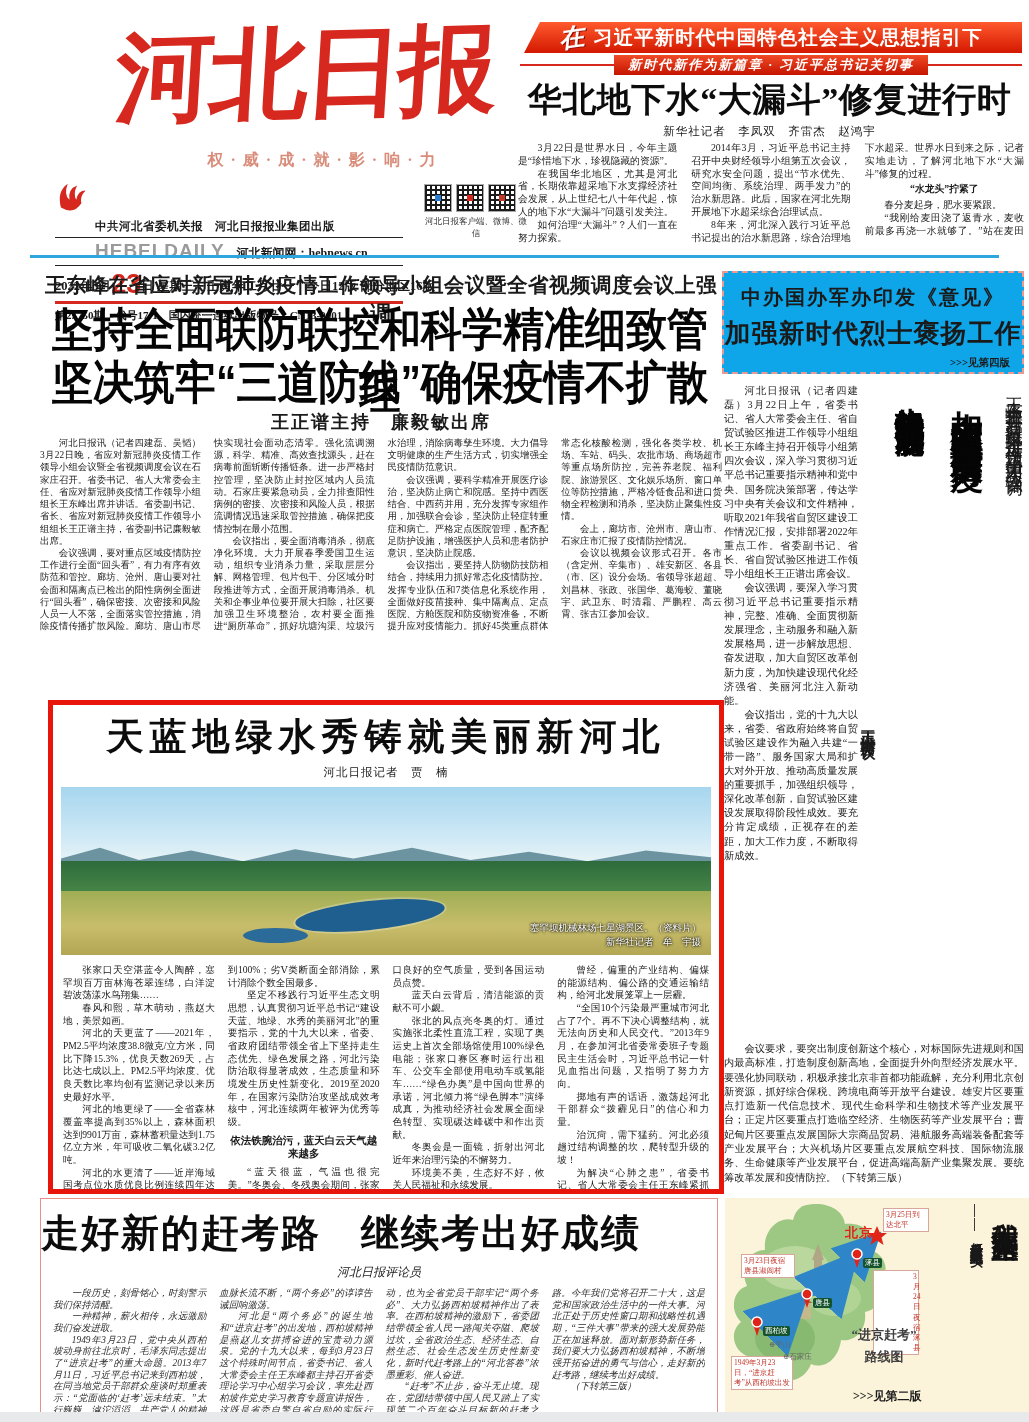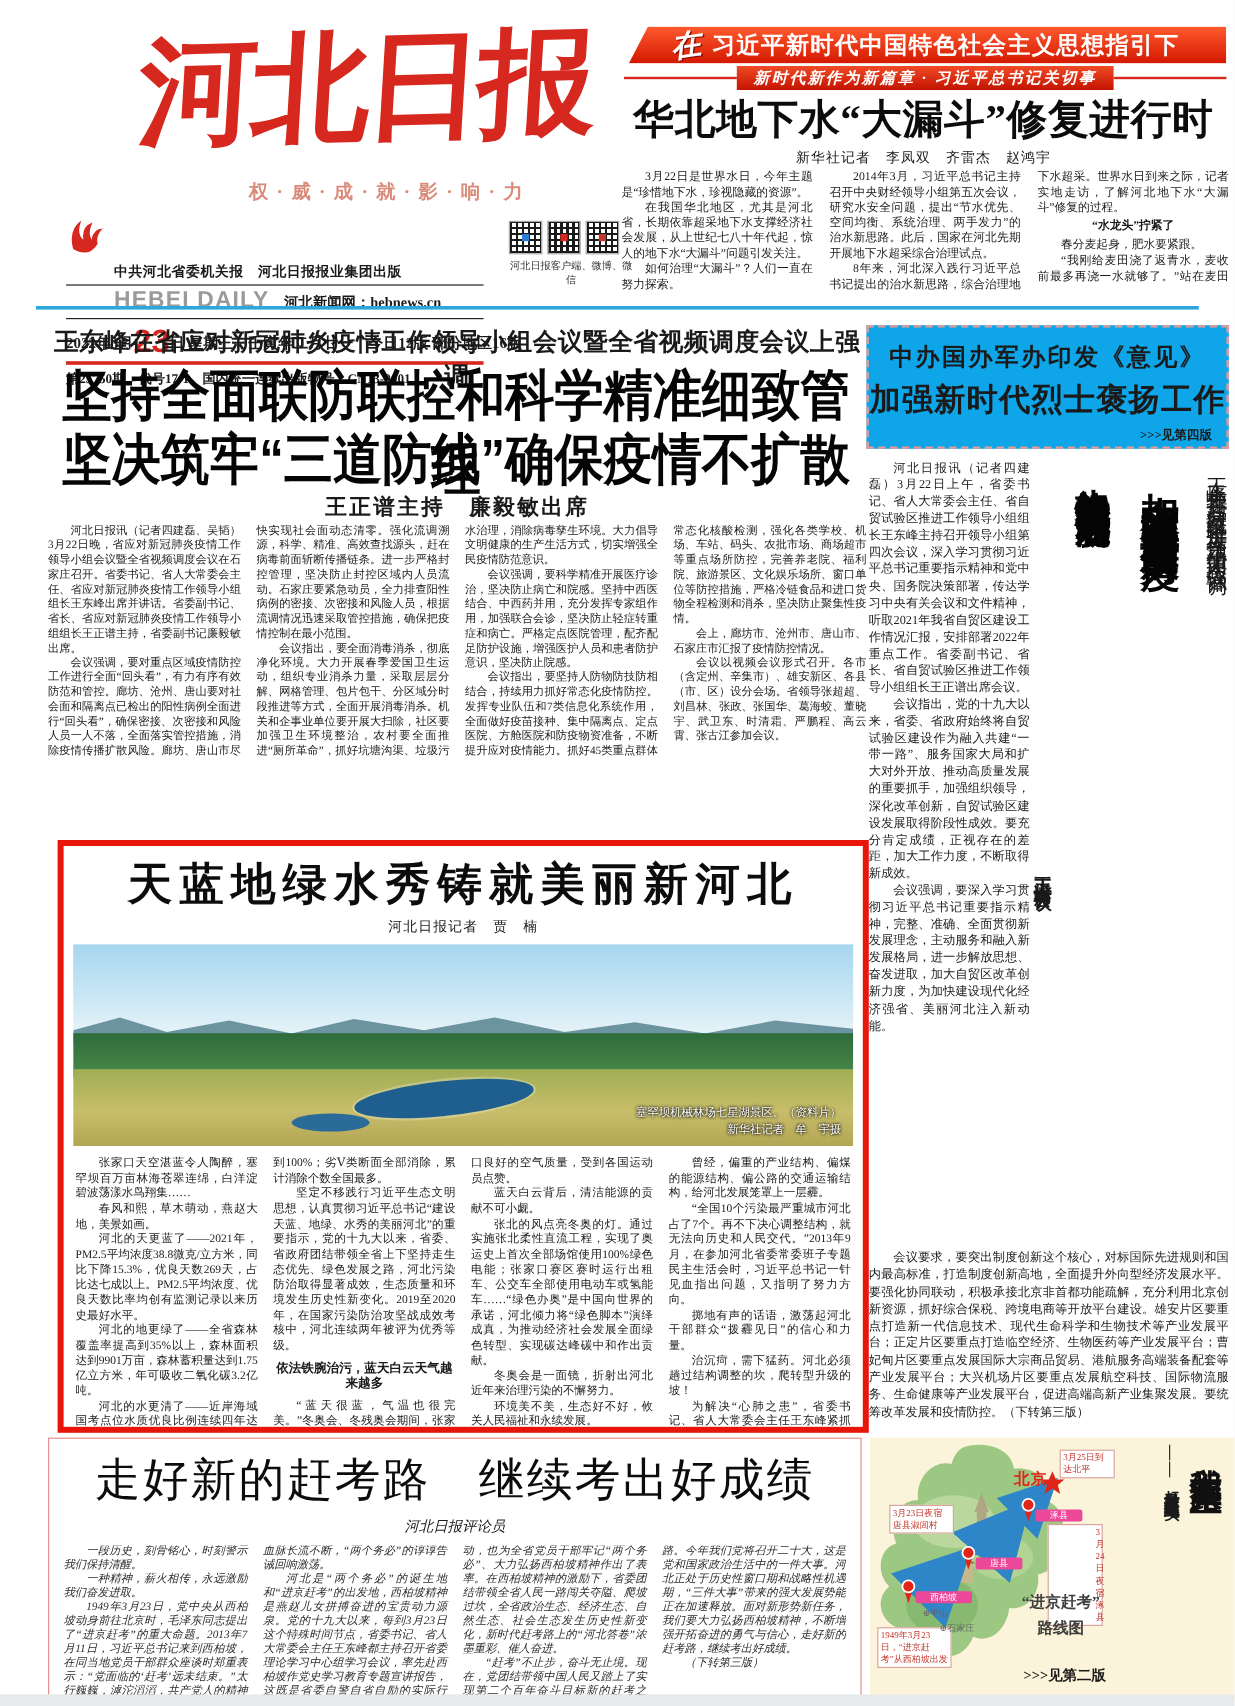--- a/index.html
+++ b/index.html
@@ -130,39 +130,39 @@
   .pf-caption { position:absolute; right:10px; bottom:5px; text-align:right;
     color:#fff; font-size:9.5px; line-height:1.45; text-shadow:0 0 3px #000,0 0 2px #000; }
   .pf-body { margin:9px 10px 0; height:232px; column-count:4; column-gap:13px;
     font-size:9.6px; line-height:1.32; text-align:justify; overflow:hidden; }
   .pf-sub { font-weight:bold; text-align:center; text-indent:0; margin:5px 0;
     font-size:10.5px; }
 
   
   .comm-box { left:40px; top:1198px; width:678px; height:219px;
     border:1.5px solid #e5908d; background:#fff; }
-  .comm-title { text-align:center; font-size:38px; font-weight:400;
+  .comm-title { text-align:left; font-size:38px; font-weight:700;
     letter-spacing:2px; margin-top:9px; color:#0c0c0c; }
   .comm-byline { text-align:center; font-size:12px; margin-top:5px; font-style:italic; }
   .comm-body { margin:7px 12px 0; height:138px; column-count:4; column-gap:13px;
     font-size:9.4px; line-height:1.24; font-style:italic; color:#2c2c2c;
     text-align:justify; overflow:hidden; }
 
   
   .map-box { left:725px; top:1198px; width:304px; height:219px; background:#fbf3da; overflow:hidden; }
   .map-title { position:absolute; right:6px; top:4px; writing-mode:vertical-rl;
     font-size:27px; font-weight:900; font-family:"Liberation Sans",sans-serif;
     letter-spacing:2px; color:#111; }
   .map-sub { position:absolute; right:44px; top:6px; writing-mode:vertical-rl;
     font-size:13px; font-weight:bold; letter-spacing:1px; }
   .map-svg { position:absolute; left:0; top:0; }
   .map-lab { position:absolute; background:#fff; border:1px solid #d9a69b;
     color:#c3352b; font-size:7.5px; line-height:1.35; padding:1px 2px; width:50px; }
-  .pin-tag { position:absolute; background:#ec4899; color:#fff; font-size:7.5px;
-    padding:0 12px; border-radius:2px; white-space:nowrap; }
+  .pin-tag { position:absolute; background:#14532d; color:#fff; font-size:7.5px;
+    padding:0 2px; border-radius:2px; white-space:nowrap; }
   .city { position:absolute; color:#666; font-size:7.5px; white-space:nowrap; }
   .bj { position:absolute; left:120px; top:26px; color:#e02518; font-weight:900;
     font-size:13px; letter-spacing:1px; }
   .route-title { position:absolute; left:116px; top:126px; color:#404040;
     font-weight:900; font-size:13px; line-height:1.7; text-align:center; width:86px; }
   .map-see { position:absolute; left:128px; bottom:12px; font-size:12px; font-weight:bold; }
 
   .bottom-strip { left:0px; top:1412px; width:1029px; height:10px; background:#e7e9eb; }
 </style>
 </head>
@@ -242,22 +242,22 @@
     </div>
 
   <div class="abs martyr-box">
     <div class="m1">中办国办军办印发《意见》</div>
     <div class="m2">加强新时代烈士褒扬工作</div>
     <div class="m3">&gt;&gt;&gt;见第四版</div>
   </div>
 
   <div class="abs ftz-intro">
       <p>河北日报讯（记者四建磊）3月22日上午，省委书记、省人大常委会主任、省自贸试验区推进工作领导小组组长王东峰主持召开领导小组第四次会议，深入学习贯彻习近平总书记重要指示精神和党中央、国务院决策部署，传达学习中央有关会议和文件精神，听取2021年我省自贸区建设工作情况汇报，安排部署2022年重点工作。省委副书记、省长、省自贸试验区推进工作领导小组组长王正谱出席会议。</p>
+      <p>会议强调，要深入学习贯彻习近平总书记重要指示精神，完整、准确、全面贯彻新发展理念，主动服务和融入新发展格局，进一步解放思想、奋发进取，加大自贸区改革创新力度，为加快建设现代化经济强省、美丽河北注入新动能。</p>
       <p>会议指出，党的十九大以来，省委、省政府始终将自贸试验区建设作为融入共建“一带一路”、服务国家大局和扩大对外开放、推动高质量发展的重要抓手，加强组织领导，深化改革创新，自贸试验区建设发展取得阶段性成效。要充分肯定成绩，正视存在的差距，加大工作力度，不断取得新成效。</p>
-      <p>会议强调，要深入学习贯彻习近平总书记重要指示精神，完整、准确、全面贯彻新发展理念，主动服务和融入新发展格局，进一步解放思想、奋发进取，加大自贸区改革创新力度，为加快建设现代化经济强省、美丽河北注入新动能。</p>
     </div>
   <div class="abs ftz-vert">
     <div class="ftz-kicker">王东峰主持召开省自贸试验区推进工作领导小组第四次会议强调</div>
     <div class="ftz-big1">加大自贸区改革创新和高质量发展力度</div>
     <div class="ftz-big2">为加快建设现代化经济强省美丽河北注入新动能</div>
     <div class="ftz-attend">王正谱出席会议</div>
   </div>
   <div class="abs ftz-cont">
       <p>会议要求，要突出制度创新这个核心，对标国际先进规则和国内最高标准，打造制度创新高地，全面提升外向型经济发展水平。要强化协同联动，积极承接北京非首都功能疏解，充分利用北京创新资源，抓好综合保税、跨境电商等开放平台建设。雄安片区要重点打造新一代信息技术、现代生命科学和生物技术等产业发展平台；正定片区要重点打造临空经济、生物医药等产业发展平台；曹妃甸片区要重点发展国际大宗商品贸易、港航服务高端装备配套等产业发展平台；大兴机场片区要重点发展航空科技、国际物流服务、生命健康等产业发展平台，促进高端高新产业集聚发展。要统筹改革发展和疫情防控。（下转第三版）</p>
     </div>

